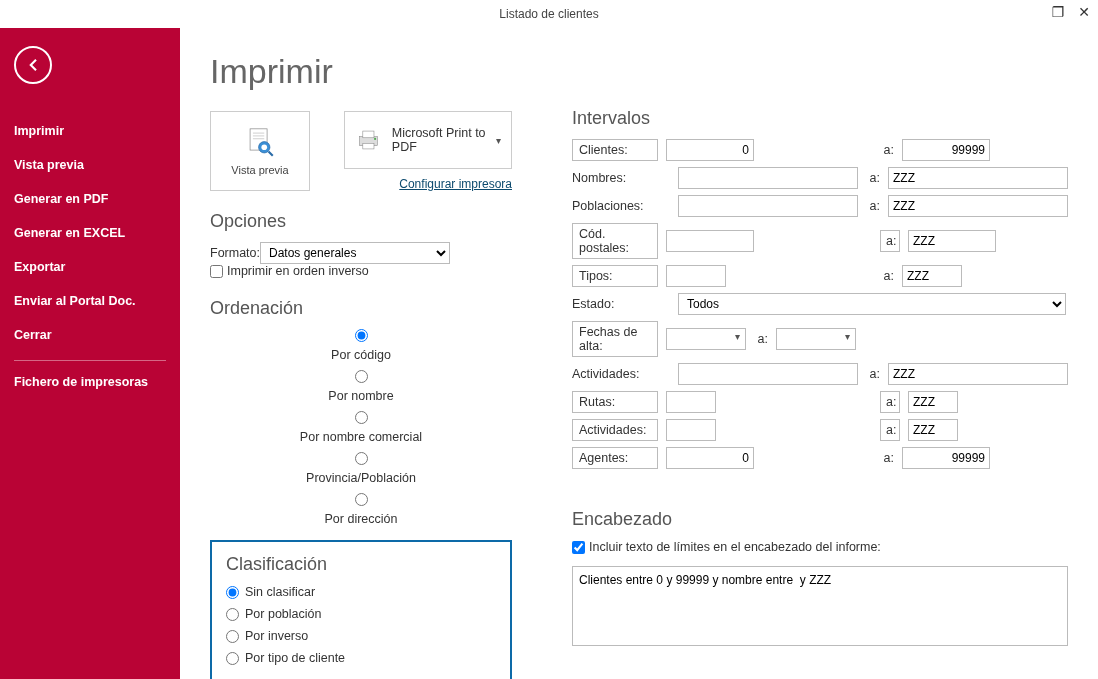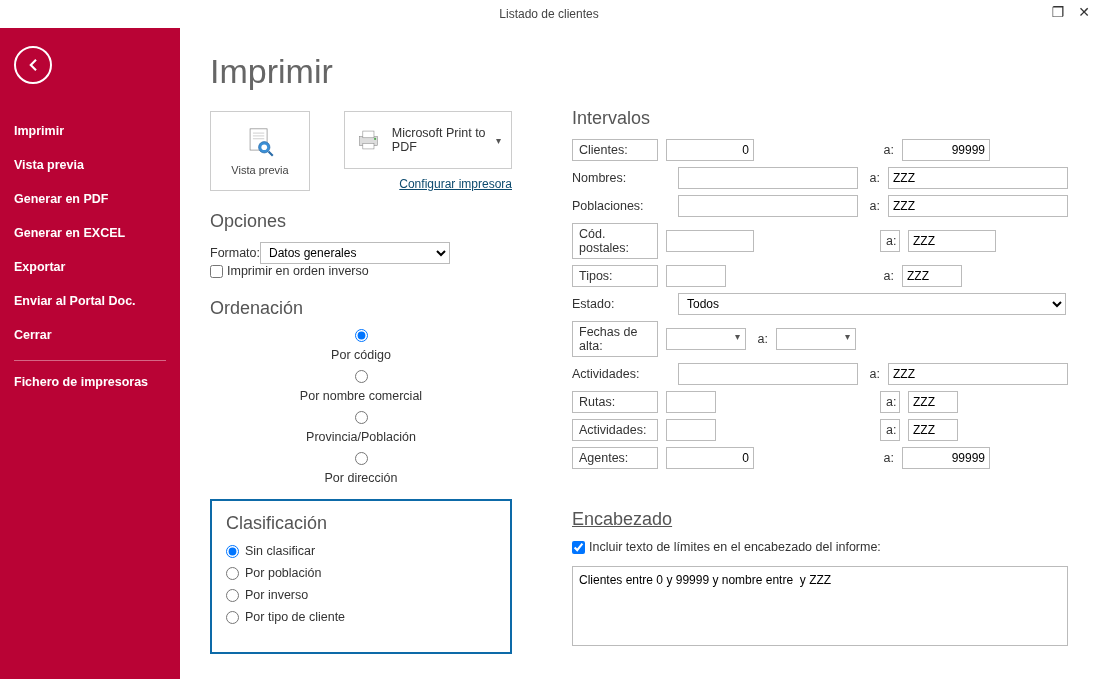--- a/index.html
+++ b/index.html
@@ -122,20 +122,24 @@
       </label>
 
       <h2 class="section">Ordenación</h2>
       <div class="radio-list">
         <label>
             <input type="radio" name="ord" checked="" style="">
             <span>Por código</span>
           </label>
         <label>
             <input type="radio" name="ord" style="">
+            <span>Por nombre</span>
+          </label>
+        <label>
+            <input type="radio" name="ord" style="">
             <span>Por nombre comercial</span>
           </label>
         <label>
             <input type="radio" name="ord" style="">
             <span>Provincia/Población</span>
           </label>
         <label>
             <input type="radio" name="ord" style="">
             <span>Por dirección</span>
           </label>
@@ -244,21 +248,21 @@
       </div>
 
       <div class="intervals-row">
         <span class="lbl boxed">Agentes:</span>
         <input type="text" class="from num" value="0" style="">
         <span class="spacer-a"></span>
         <span class="a-lbl">a:</span>
         <input type="text" class="to num" value="99999" style="">
       </div>
 
-      <h2 class="section" style="margin-top:40px;text-decoration:underline;">Encabezado</h2>
+      <h2 class="section" style="margin-top:40px;">Encabezado</h2>
       <label class="chk" style="margin-bottom:12px;">
         <input type="checkbox" checked="" style="">
         <span>Incluir texto de límites en el encabezado del informe:</span>
       </label>
       <textarea class="header-text" style="">Clientes entre 0 y 99999 y nombre entre  y ZZZ</textarea>
     </div>
   </div>
 </div>
 
 </body></html>

